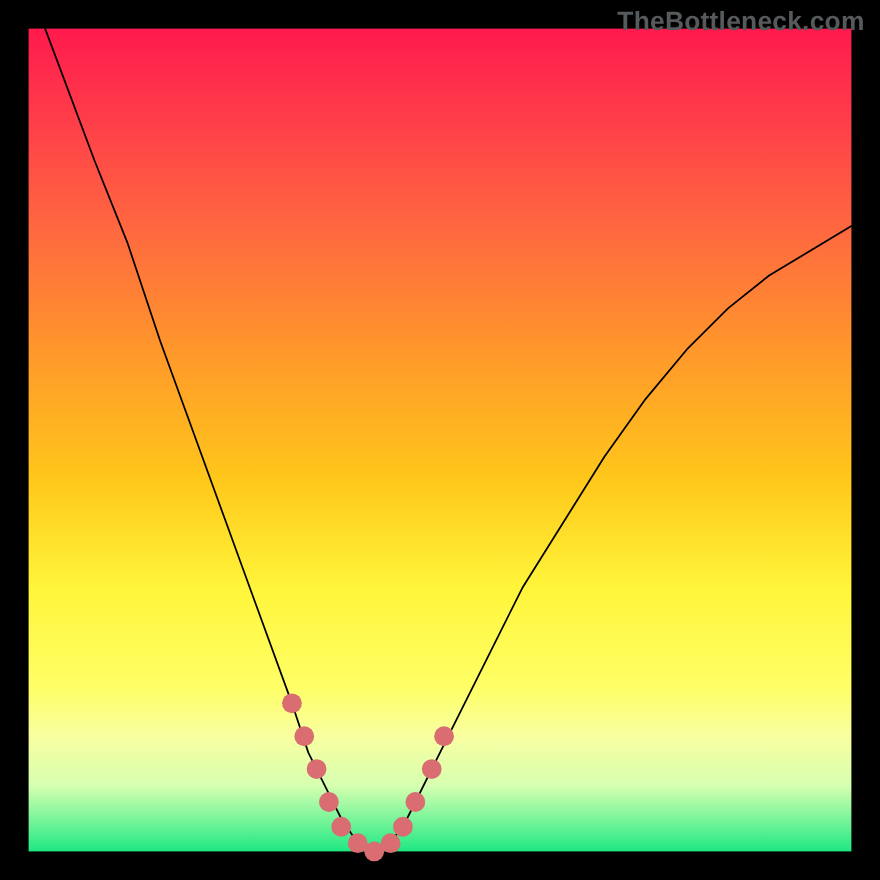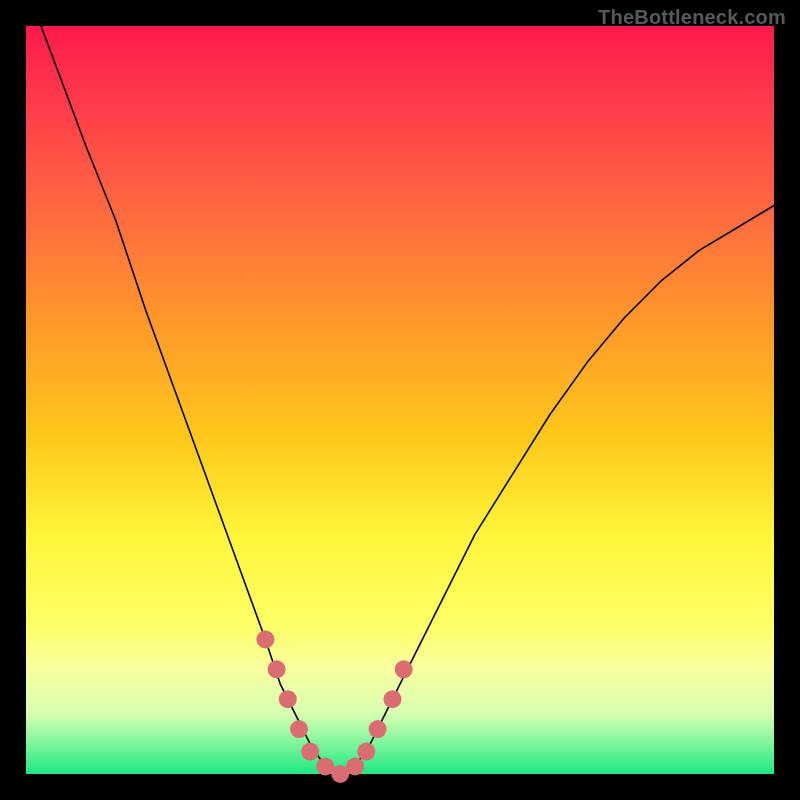--- a/index.html
+++ b/index.html
@@ -27,21 +27,21 @@
       #ffff66 80%,
       #f8ffa0 86%,
       #d6ffb0 92%,
       #7cf59a 96%,
       #1ee883 100%);
   }
   .watermark {
     position: absolute;
     top: 6px;
     right: 14px;
-    font-size: 20px;
+    font-size: 24px;
     font-weight: bold;
     color: #555a5c;
     letter-spacing: 0.2px;
     user-select: none;
   }
   svg.plot {
     position: absolute;
     left: 0;
     top: 0;
     width: 748px;

